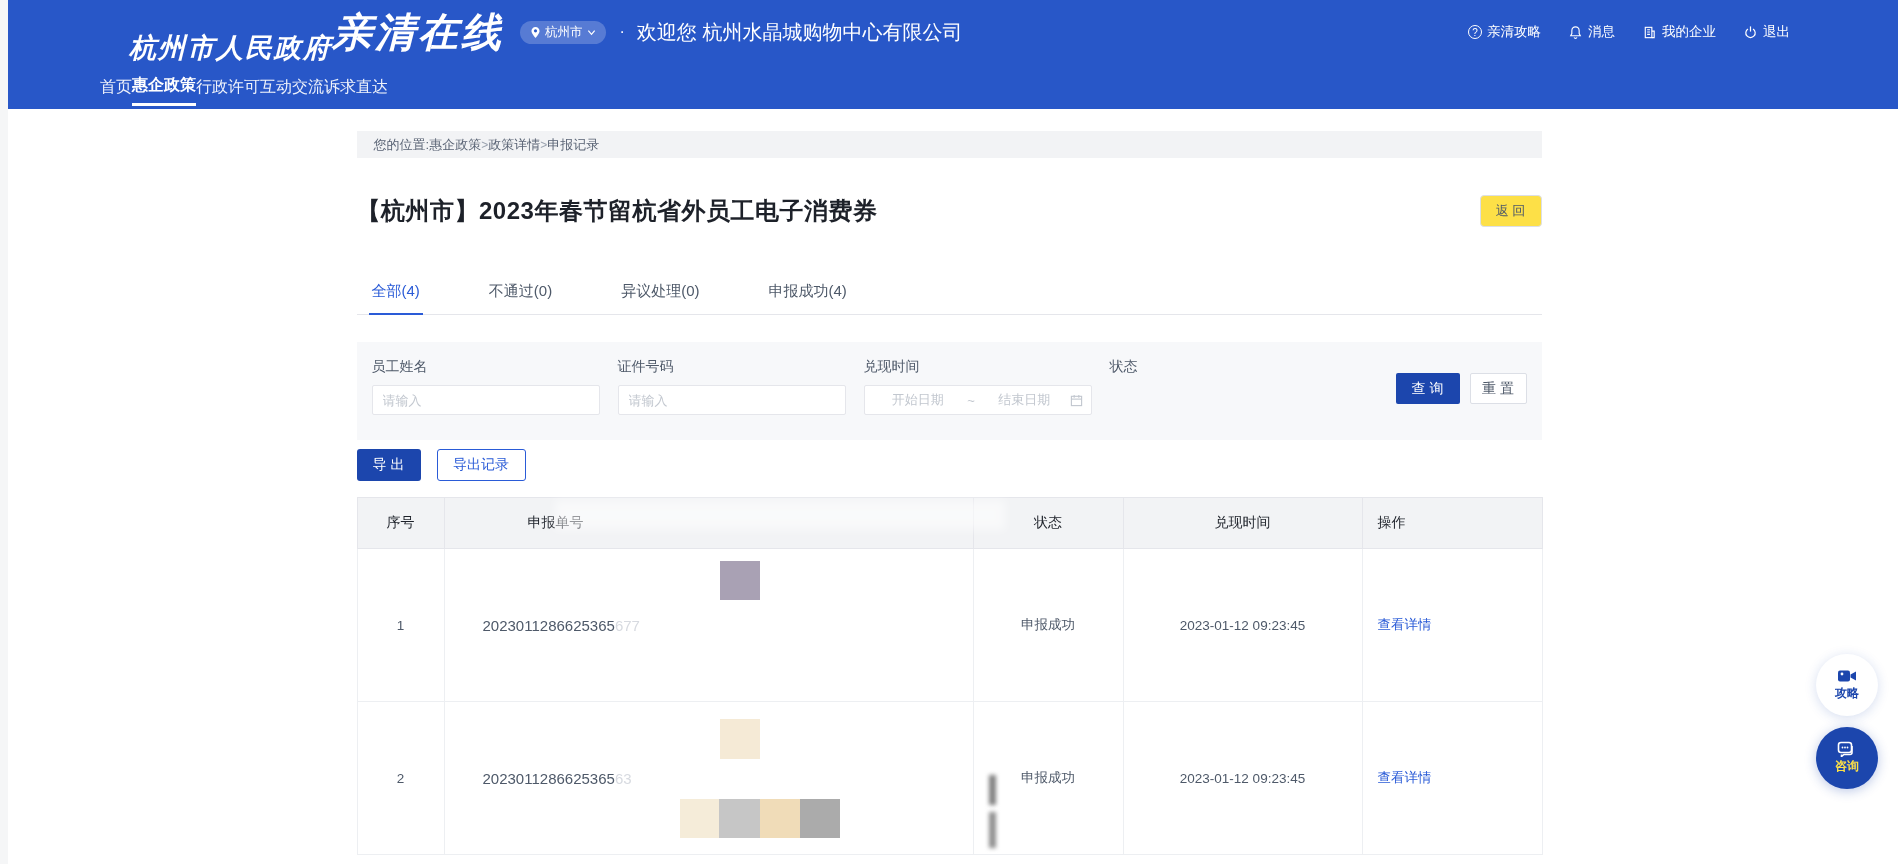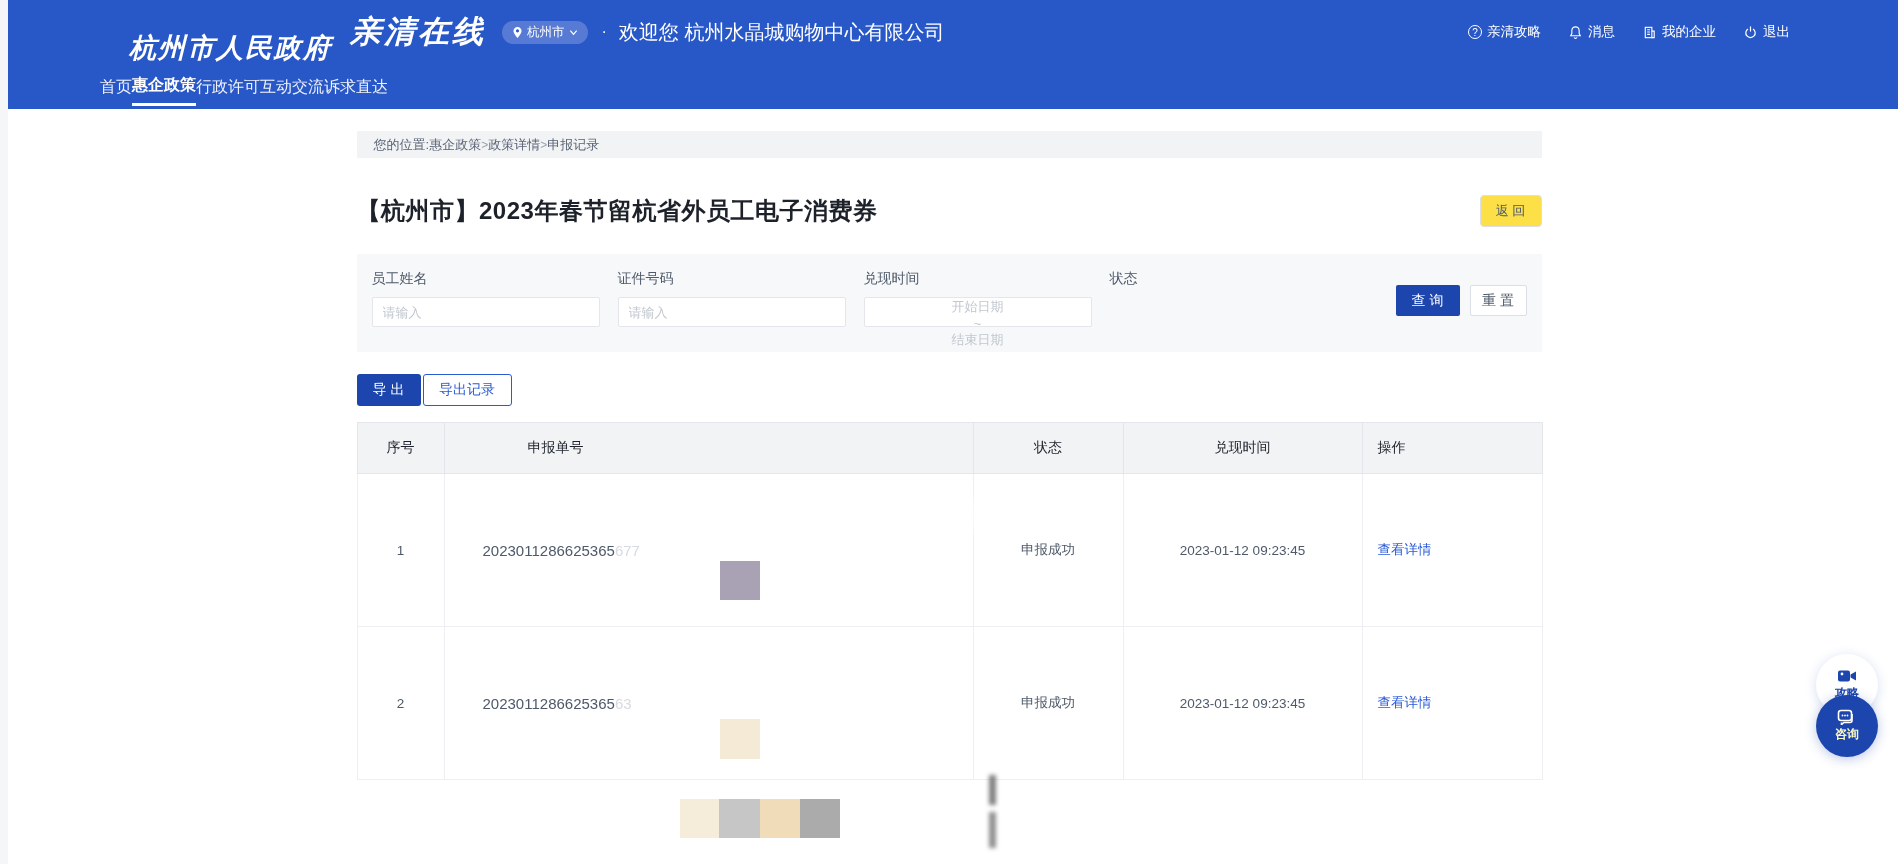--- a/index.html
+++ b/index.html
@@ -18,21 +18,21 @@
     font-family:"Liberation Sans","DejaVu Sans",sans-serif;color:var(--text-color);}
   body{position:relative;}
 
   
   .left-strip{position:absolute;left:0;top:0;width:8px;height:864px;background:#f5f6f7;z-index:30;}
 
   
   .top-header{height:64px;background:var(--header-bg);display:flex;align-items:center;
     padding:0 108px 0 129px;color:#fff;}
   .logo-gov{font-size:27px;font-weight:bold;font-style:italic;letter-spacing:2px;white-space:nowrap;margin-top:31px;}
-  .logo-product{font-size:31px;font-weight:bold;font-style:italic;letter-spacing:3px;margin-left:18px;white-space:nowrap;text-align:center;}
+  .logo-product{font-size:40px;font-weight:bold;font-style:italic;letter-spacing:3px;margin-left:0;white-space:nowrap;text-align:center;}
   .city-pill{display:inline-flex;align-items:center;gap:4px;background:rgba(255,255,255,.22);
     border-radius:12px;padding:3px 10px;font-size:12.5px;margin-left:16px;cursor:pointer;white-space:nowrap;}
   .welcome-dot{margin-left:14px;font-size:16px;}
   .welcome-text{margin-left:12px;font-size:20px;white-space:nowrap;}
   .header-links{margin-left:auto;display:flex;align-items:center;gap:27px;}
   .header-link{display:inline-flex;align-items:center;gap:5px;font-size:13.5px;cursor:pointer;white-space:nowrap;}
   .icon-circle-q{display:inline-flex;align-items:center;justify-content:center;width:14px;height:14px;
     border:1px solid #fff;border-radius:50%;font-size:10px;font-style:normal;}
   .hdr-svg{width:15px;height:15px;display:block;}
 
@@ -59,34 +59,34 @@
 
   
   .filter-panel{margin-top:27px;background:var(--panel-bg);padding:16px 15px 0 15px;height:98px;
     display:flex;gap:18px;}
   .filter-field{width:228px;display:flex;flex-direction:column;}
   .filter-label{font-size:14px;color:var(--text-color);margin-bottom:9px;}
   .filter-input{height:30px;background:#fff;border:1px solid var(--border);border-radius:2px;
     padding:0 10px;font-size:13px;color:#333;font-family:inherit;width:100%;}
   .filter-input::placeholder{color:var(--placeholder);}
   .date-range{height:30px;background:#fff;border:1px solid var(--border);border-radius:2px;
-    display:flex;align-items:center;padding:0 8px;font-size:13px;color:var(--placeholder);cursor:text;flex-direction:column;}
+    display:flex;align-items:center;padding:0 8px;font-size:13px;color:var(--placeholder);cursor:text;}
   .date-part{flex:1;text-align:center;}
   .date-tilde{padding:0 4px;}
   .select-box{height:30px;background:#fff;border:1px solid var(--border);border-radius:2px;
     display:flex;align-items:center;justify-content:space-between;padding:0 10px;font-size:13px;
     color:var(--placeholder);cursor:pointer;}
   .filter-actions{margin-left:auto;display:flex;align-items:flex-end;gap:10px;padding-bottom:36px;}
   .btn-primary{width:64px;height:31px;background:var(--primary-btn);color:#fff;border:none;
     border-radius:2px;font-size:14px;cursor:pointer;font-family:inherit;}
   .btn-plain{width:57px;height:31px;background:#fff;color:var(--text-color);border:1px solid #DCDFE6;
     border-radius:2px;font-size:14px;cursor:pointer;font-family:inherit;}
 
   
-  .export-row{margin-top:22px;display:flex;gap:2px;}
+  .export-row{margin-top:9px;display:flex;gap:16px;}
   .btn-export{width:64px;height:32px;background:var(--primary-btn);color:#fff;border:none;
     border-radius:3px;font-size:14px;cursor:pointer;font-family:inherit;}
   .btn-export-records{width:89px;height:32px;background:#fff;color:var(--accent);
     border:1px solid var(--accent);border-radius:3px;font-size:14px;cursor:pointer;font-family:inherit;}
 
   
   .records-table{margin-top:16px;width:1185px;border-collapse:collapse;table-layout:fixed;}
   .records-table th{height:51px;background:var(--bar-bg);font-size:14px;font-weight:normal;
     color:var(--title-color);border:1px solid var(--border);}
   .records-table td{height:153px;font-size:13.5px;color:var(--text-color);
@@ -102,21 +102,21 @@
 
   
   .overlay{position:absolute;left:0;top:0;width:1898px;height:864px;pointer-events:none;z-index:20;}
   .patch{position:absolute;}
 
   
   .float-btn{position:absolute;right:20px;width:62px;height:62px;border-radius:50%;
     display:flex;flex-direction:column;align-items:center;justify-content:center;gap:1px;
     cursor:pointer;z-index:40;}
   .float-guide{top:654px;background:#fff;box-shadow:0 2px 12px rgba(29,70,173,.18);color:var(--primary-btn);}
-  .float-consult{top:695px;background:var(--primary-btn);color:#fef9c3;box-shadow:0 2px 12px rgba(29,70,173,.3);}
+  .float-consult{top:727px;background:var(--primary-btn);color:#fde047;box-shadow:0 2px 12px rgba(29,70,173,.3);}
   .float-label{font-size:12px;font-weight:bold;}
   .float-svg{width:20px;height:16px;display:block;}
 </style>
 </head>
 <body>
 
 <div class="left-strip"></div>
 
 <header class="top-header">
   <span class="logo-gov">杭州市人民政府</span>
@@ -181,20 +181,26 @@
     <span>政策详情</span>
     <span class="crumb-sep">&gt;</span>
     <span>申报记录</span>
   </div>
 
   <div class="title-row">
     <h1 class="page-title">【杭州市】2023年春节留杭省外员工电子消费券</h1>
     <button class="back-btn">返 回</button>
   </div>
 
+  <div class="tabs">
+    <span class="tab active">全部(4)</span>
+    <span class="tab">不通过(0)</span>
+    <span class="tab">异议处理(0)</span>
+    <span class="tab">申报成功(4)</span>
+  </div>
 
   <div class="filter-panel">
     <div class="filter-field">
       <label class="filter-label">员工姓名</label>
       <input class="filter-input" type="text" placeholder="请输入" style="">
     </div>
     <div class="filter-field">
       <label class="filter-label">证件号码</label>
       <input class="filter-input" type="text" placeholder="请输入" style="">
     </div>

